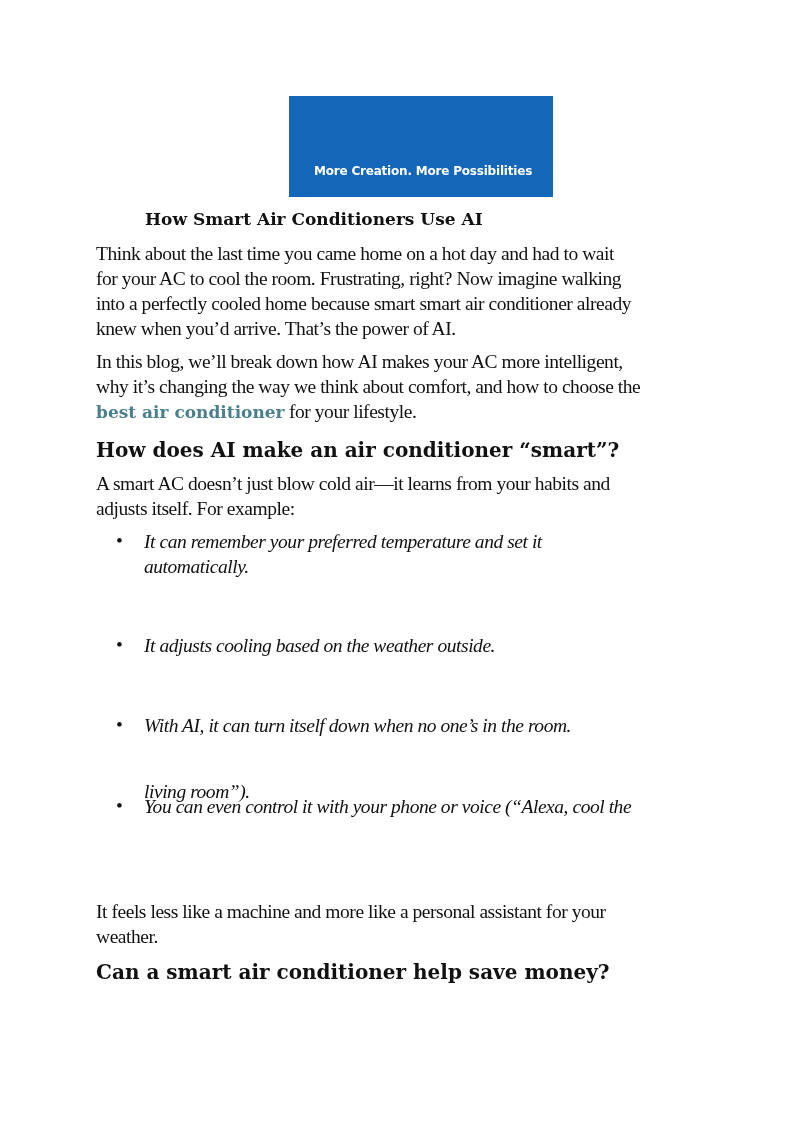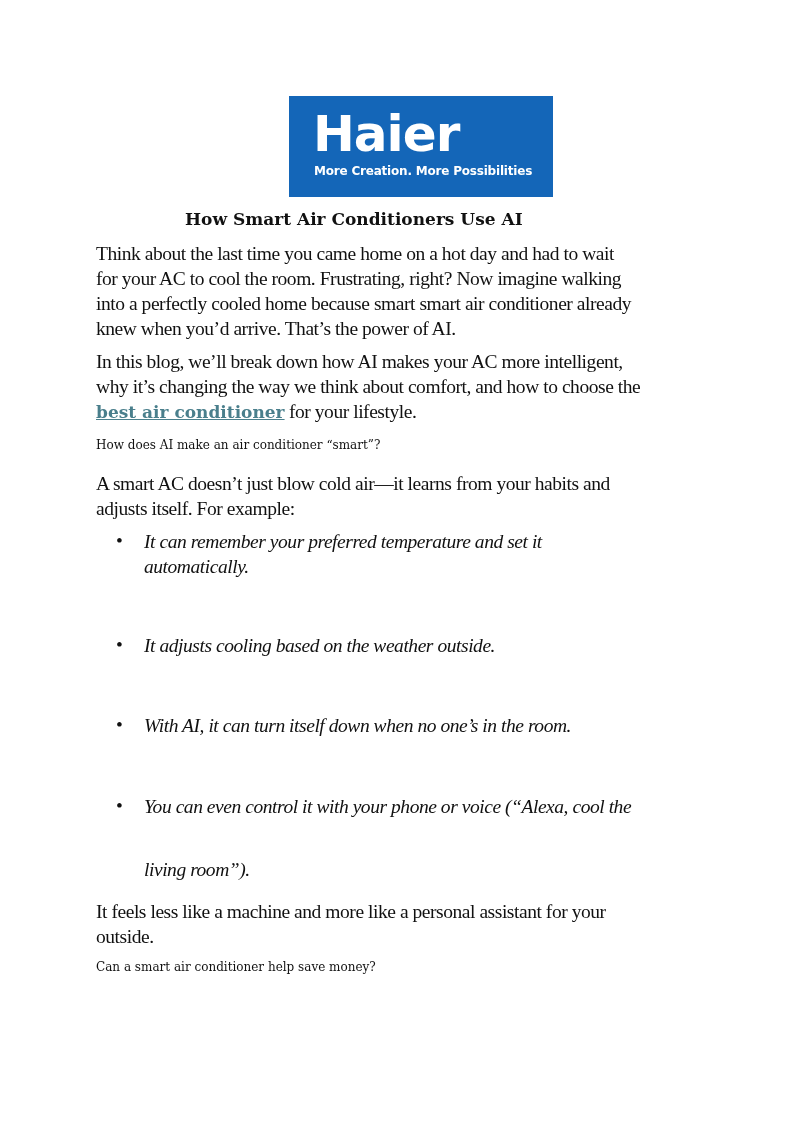--- a/index.html
+++ b/index.html
@@ -3,32 +3,31 @@
   <meta charset="utf-8">
   <style>
     html, body { margin: 0; padding: 0; background: #ffffff; }
     body { width: 794px; height: 1123px; position: relative; overflow: hidden;
            font-family: "DejaVu Serif", "Liberation Serif", serif; color: #111; }
     .logo { position: absolute; left: 289px; top: 96px; width: 264px; height: 101px;
             background: #1466b8; color: #fff; font-family: "DejaVu Sans", "Liberation Sans", sans-serif; }
     .logo .brand { position: absolute; left: 24px; top: 8px; font-size: 50px; font-weight: bold; letter-spacing: -1px; line-height: 60px; }
     .logo .tag { position: absolute; left: 25px; top: 68px; font-size: 12px; font-weight: bold; white-space: nowrap; letter-spacing: -0.2px; }
     .abs { position: absolute; white-space: nowrap; }
-    .title { left: 145px; top: 209px; font-size: 17px; font-weight: bold; margin-left: 40px; }
+    .title { left: 145px; top: 209px; font-size: 17px; font-weight: bold; }
     .p { left: 96px; font-size: 17px; line-height: 24.5px; white-space: nowrap; letter-spacing: -0.45px; font-family: "Liberation Serif", "DejaVu Serif", serif; font-size: 19.5px; text-align: right; }
-    .h2 { left: 96px; font-size: 12px; font-weight: normal; }
-    .link { color: #4a7f8c; font-weight: bold; text-decoration: underline; font-family: "DejaVu Serif", serif; font-size: 17px; letter-spacing: 0; }
+    .h2 { left: 96px; font-size: 20px; font-weight: bold; }
+    .link { color: #4a7f8c; font-weight: bold; font-family: "DejaVu Serif", serif; font-size: 17px; letter-spacing: 0; }
     .bullet { position: absolute; left: 116px; font-size: 19.5px; font-family: "Liberation Serif", serif; }
     .li { left: 144px; font-style: italic; }
   </style>
 </head>
 <body>
 
 <div class="logo">
-  <div class="brand">Haier</div>
   <div class="tag">More Creation. More Possibilities</div>
 </div>
 
 <div class="abs title">How Smart Air Conditioners Use AI</div>
 
 <div class="abs p" style="top:242px">Think about the last time you came home on a hot day and had to wait</div>
 <div class="abs p" style="top:267px">for your AC to cool the room. Frustrating, right? Now imagine walking</div>
 <div class="abs p" style="top:292px">into a perfectly cooled home because smart smart air conditioner already</div>
 <div class="abs p" style="top:317px">knew when you’d arrive. That’s the power of AI.</div>
 
@@ -46,18 +45,18 @@
 <div class="abs p li" style="top:555px">automatically.</div>
 
 <span class="bullet" style="top:634px">•</span>
 <div class="abs p li" style="top:634px">It adjusts cooling based on the weather outside.</div>
 
 <span class="bullet" style="top:714px">•</span>
 <div class="abs p li" style="top:714px">With AI, it can turn itself down when no one’s in the room.</div>
 
 <span class="bullet" style="top:795px">•</span>
 <div class="abs p li" style="top:795px">You can even control it with your phone or voice (“Alexa, cool the</div>
-<div class="abs p li" style="top:858px">living room”).</div>
+<div class="abs p li" style="top:780px">living room”).</div>
 
 <div class="abs p" style="top:900px">It feels less like a machine and more like a personal assistant for your</div>
-<div class="abs p" style="top:925px">outside.</div>
+<div class="abs p" style="top:925px">weather.</div>
 
 <div class="abs h2" style="top:960px">Can a smart air conditioner help save money?</div>
 
 </body></html>

